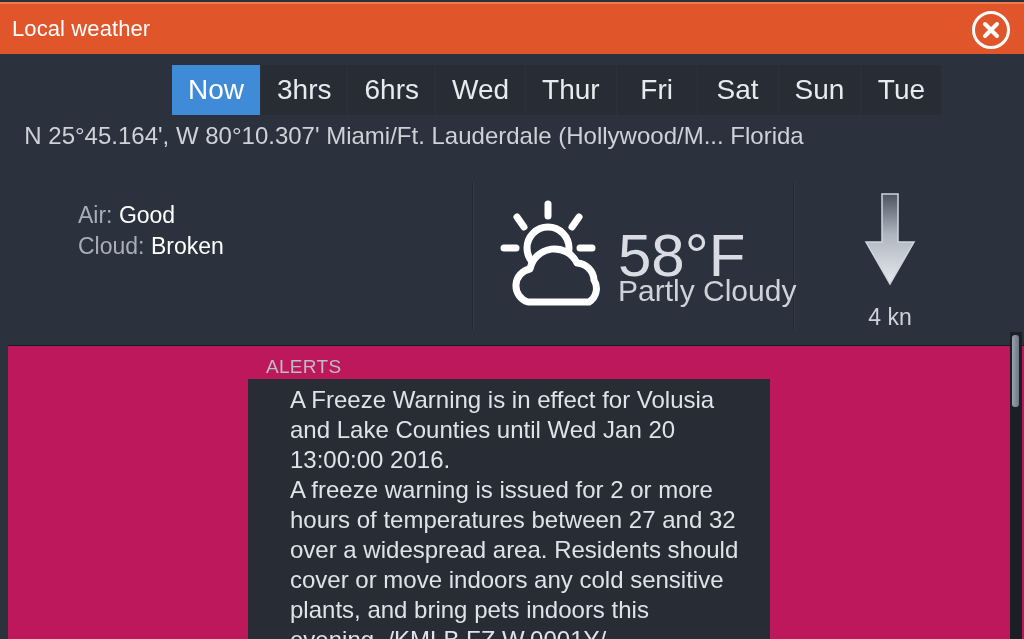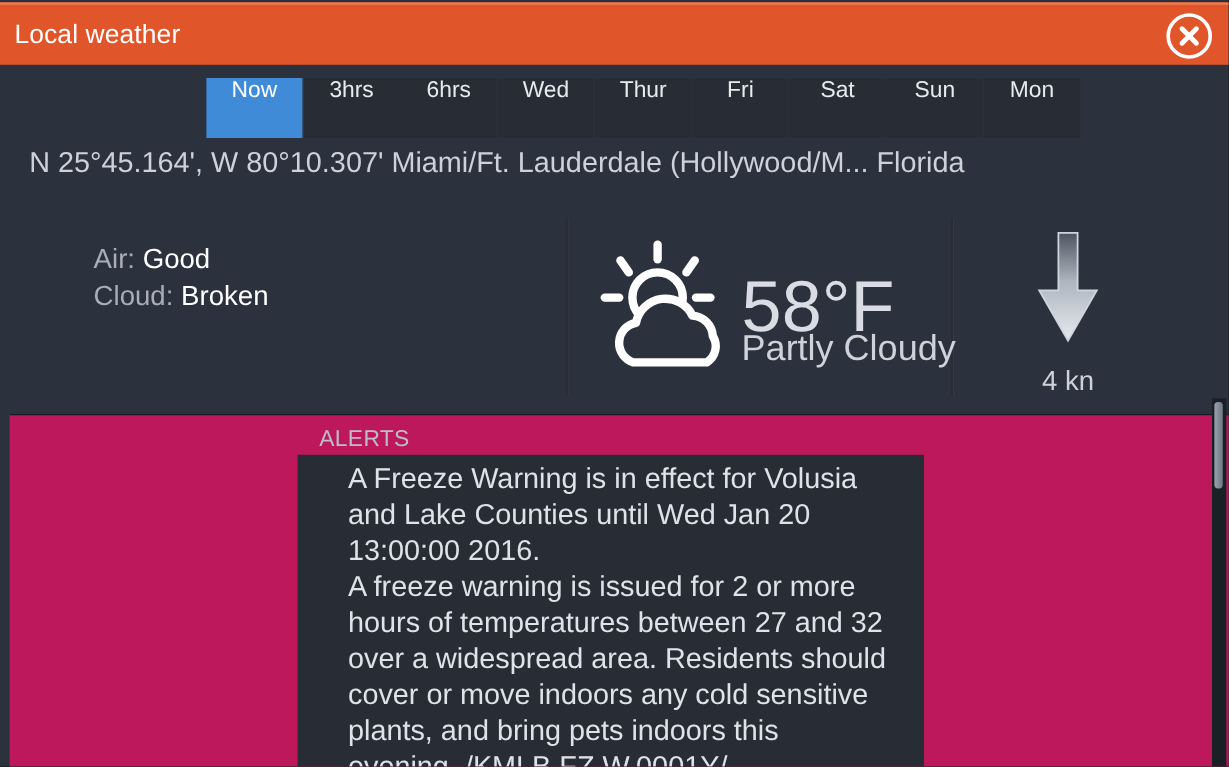--- a/index.html
+++ b/index.html
@@ -50,23 +50,23 @@
   .tabs {
     position: absolute;
     left: 172px; top: 65px;
     height: 50px;
     display: flex;
     align-items: stretch;
   }
   .tab {
     background: #272c35;
     color: #e8eaee;
-    font-size: 19px;
+    font-size: 28px;
     display: flex;
-    align-items: flex-start;
+    align-items: center;
     justify-content: center;
     padding: 0 16px;
     border-right: 1px solid #2b313d;
     cursor: pointer;
     white-space: nowrap;
     min-width: 48px;
   }
   .tab.selected {
     background: #3f8bd8;
     color: #ffffff;
@@ -232,21 +232,21 @@
     <div class="tab">
         <span>Fri</span>
       </div>
     <div class="tab">
         <span>Sat</span>
       </div>
     <div class="tab">
         <span>Sun</span>
       </div>
     <div class="tab">
-        <span>Mon</span>
+        <span>Tue</span>
       </div>
   </div>
 
   <div class="location">N  25°45.164', W  80°10.307' Miami/Ft. Lauderdale (Hollywood/M... Florida</div>
 
   <div class="conditions">
 
     <div class="divider d1"></div>
     <div class="divider d2"></div>
 

